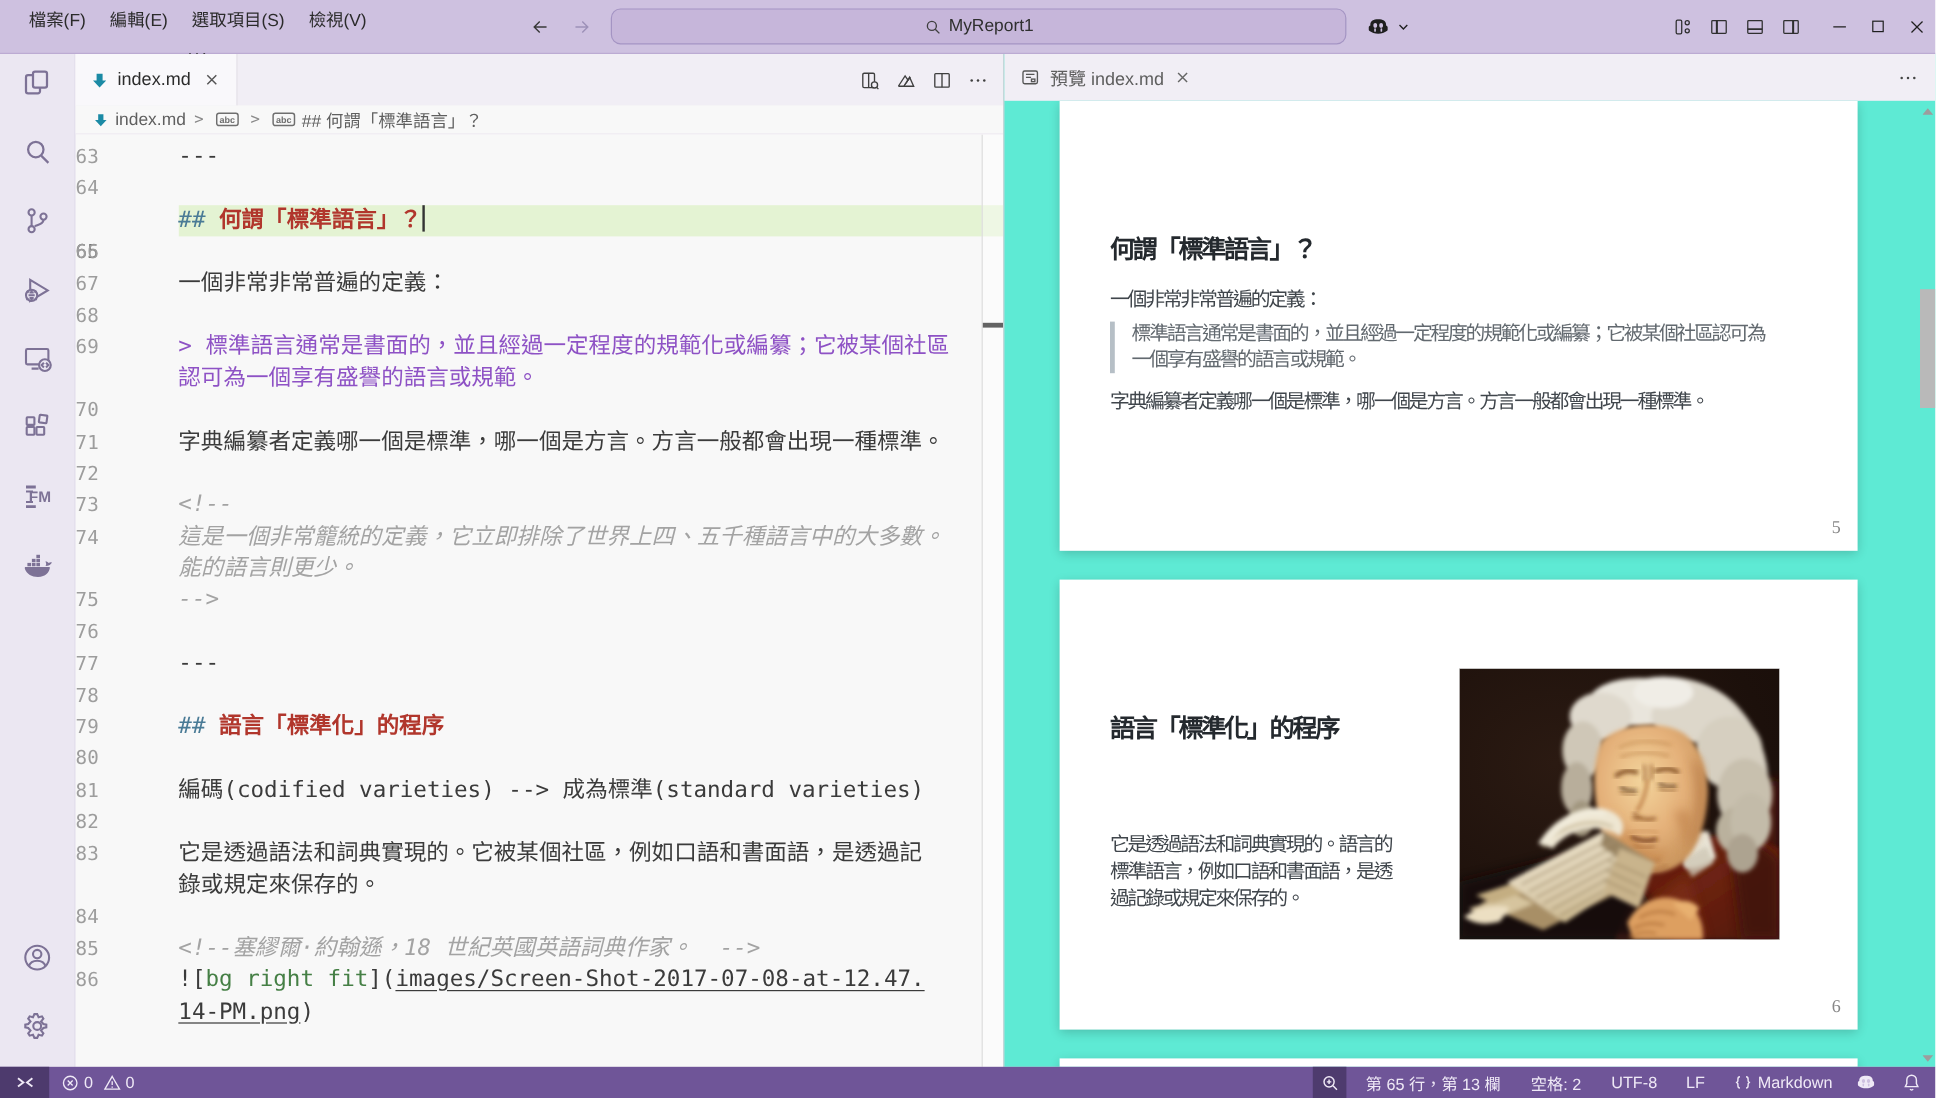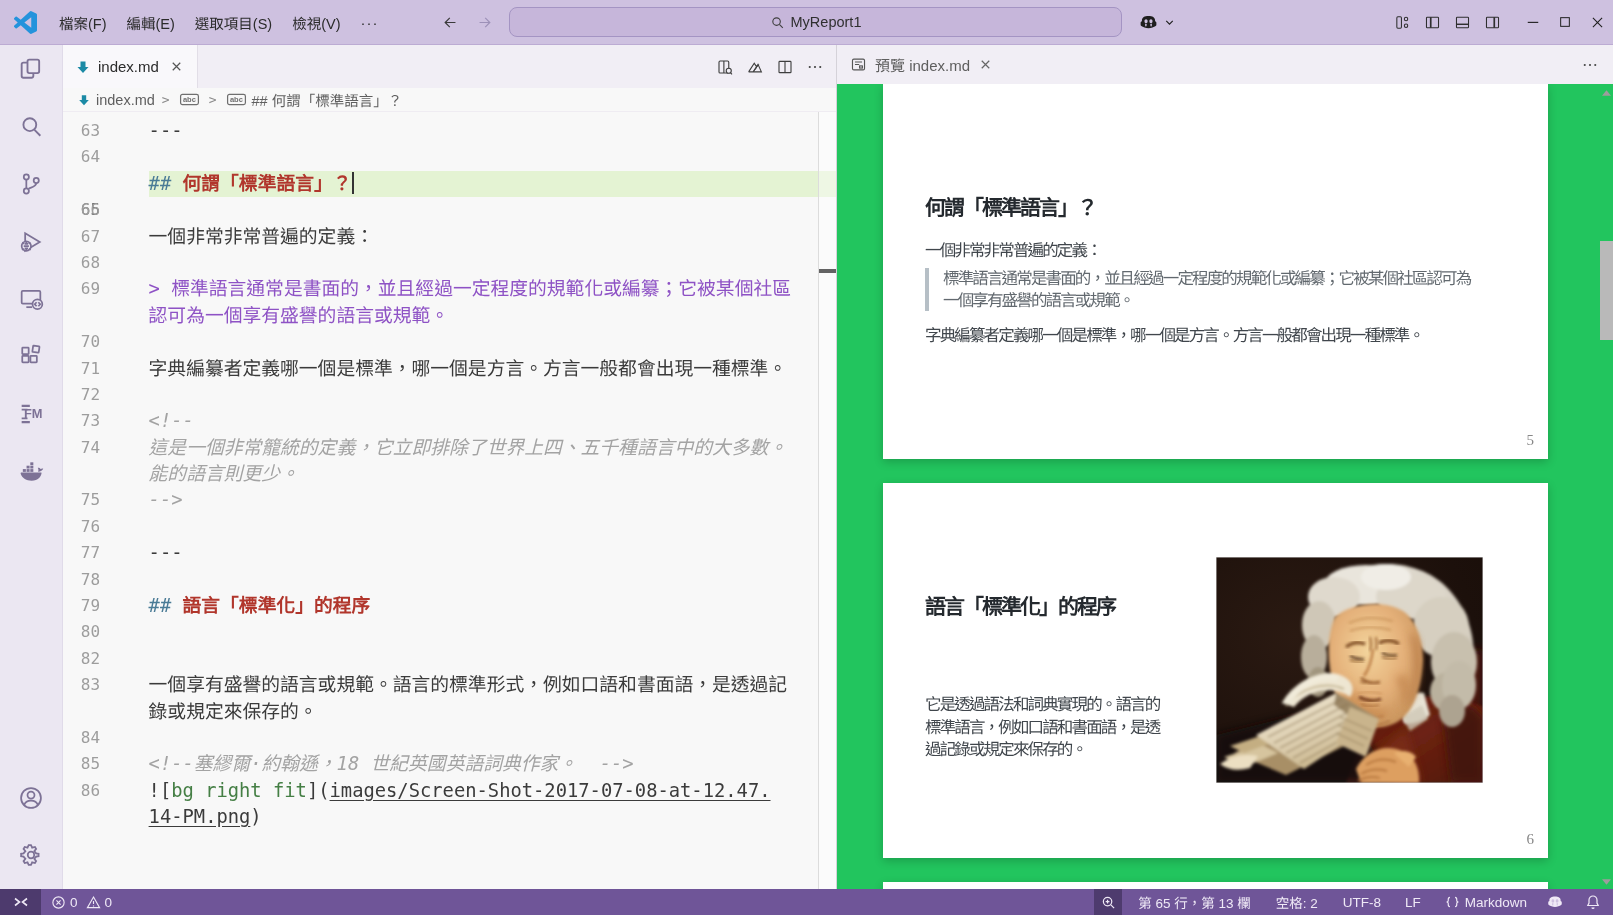--- a/index.html
+++ b/index.html
@@ -2,21 +2,21 @@
 <html lang="zh-TW"><head>
 <meta charset="utf-8">
 <style>
   * { margin:0; padding:0; box-sizing:border-box; }
   html,body { width:1613px; height:915px; overflow:hidden; }
   body { font-family:"Liberation Sans", sans-serif; }
   #app { position:relative; width:1613px; height:915px; background:#f8f8f8; overflow:hidden; }
 
   
   .titlebar { position:absolute; left:0; top:0; width:1613px; height:45px; background:#cec1e0; border-bottom:1px solid #bcabd3; }
-  .tb-left { position:absolute; left:14px; top:0; height:44px; display:flex; align-items:center; }
+  .tb-left { position:absolute; left:14px; top:0; height:44px; display:flex; align-items:center;flex-direction:column; }
   .vscode-logo { width:23px; height:23px; margin-right:12px; }
   .menuitem { font-size:14.5px; color:#2b2b2b; padding:5px 10px; border-radius:6px; white-space:nowrap; }
   .menu-more { font-size:15px; color:#2b2b2b; padding:5px 10px; letter-spacing:1px; }
   .nav-arrow { position:absolute; top:0; height:44px; width:30px; display:flex; align-items:center; justify-content:center; }
   .nav-back { left:435px; color:#3a3a3a; }
   .nav-fwd { left:469px; color:#9d91b8; }
   .searchbox { position:absolute; left:509px; top:7px; width:613px; height:30px; background:#c6b6da; border:1px solid #a494c3; border-radius:8px; display:flex; align-items:center; justify-content:center; gap:6px; color:#2f2f2f; }
   .searchbox .sicon { width:15px; height:15px; }
   .searchbox .stext { font-size:14.5px; }
   .tb-copilot { position:absolute; left:1138px; top:0; height:44px; display:flex; align-items:center; gap:4px; }
@@ -45,38 +45,38 @@
   .ea-icon svg { width:18px; height:18px; }
   .breadcrumbs { position:absolute; left:0; top:43px; width:100%; height:23px; display:flex; align-items:center; padding-left:14px; background:#f8f8f8; font-size:14.5px; color:#5f5f5f; white-space:nowrap; }
   .bc-sep { color:#8a8a8a; margin:0 7px; font-family:"DejaVu Sans Mono", monospace; font-size:13px; }
   .bc-icon { margin-right:5px; display:flex; }
   .bc-abc { margin:0 2px; display:flex; }
 
   
   .editor { position:absolute; left:0; top:66px; width:100%; height:778px; overflow:hidden; border-top:1px solid #efecf2; }
   .code-rows { position:absolute; left:0; top:6px; width:100%; }
   .crow { position:relative; display:flex; height:26.4px; }
-  .crow .ln { width:55px; flex:none; text-align:center; color:#9d9d9d; font-family:"DejaVu Sans Mono", monospace; font-size:16px; line-height:26.4px; }
+  .crow .ln { width:55px; flex:none; text-align:left; color:#9d9d9d; font-family:"DejaVu Sans Mono", monospace; font-size:16px; line-height:26.4px; }
   .crow .ln.cur { color:#737373;margin-top:26px; }
   .crow .ct { margin-left:30.6px; font-family:"DejaVu Sans Mono", monospace; font-size:18.8px; line-height:26.4px; white-space:pre; }
   .crow .hl { position:absolute; left:85.6px; right:0; top:0; bottom:0; background:#e4f3d3; }
   .crow > * { position:relative; }
   .tk-tx { color:#3b3b3b; }
   .tk-hp { color:#4a7b96; }
   .tk-hd { color:#b1362c; font-weight:bold; }
   .tk-qt { color:#8e52c5; }
   .tk-cm { color:#a3a3a3; font-style:italic; }
   .tk-gr { color:#457f45; }
   .tk-lk { color:#3b3b3b; text-decoration:underline; text-underline-offset:3px; }
   .cursor { display:inline-block; width:2px; height:22px; background:#333; vertical-align:-4px; }
   .overview-ruler { position:absolute; left:755px; top:0; width:18px; height:778px; background:rgba(255,255,255,0.38); border-left:1px solid #dcdcdc; }
   .ruler-cursor { position:absolute; left:0; width:100%; top:157px; height:3.5px; background:#636363; }
 
   
-  .preview-group { position:absolute; left:836px; top:45px; width:777px; height:844px; background:#22c55e; border-left:1px solid #d5d2d9; }
+  .preview-group { position:absolute; left:836px; top:45px; width:777px; height:844px; background:#5eead4; border-left:1px solid #d5d2d9; }
   .pv-tabstrip { position:absolute; left:0; top:0; width:100%; height:39px; background:#f1eef5; display:flex; align-items:center; }
   .pv-tab { display:flex; align-items:center; padding:0 10px 0 13px; height:100%; }
   .pv-tab .tab-label { font-size:15px; color:#5e5e5e; margin:0 8px 0 8px; }
   .pv-more { margin-left:auto; margin-right:14px; color:#444; display:flex; }
   .pv-content { position:absolute; left:0; top:39px; width:100%; height:805px; overflow:hidden; }
   .slide { position:absolute; left:46px; width:665px; height:375px; background:#ffffff; box-shadow:0 3px 9px rgba(0,0,0,0.2); }
   .slide .s-title { position:absolute; left:42px; top:107px; font-size:21px; letter-spacing:-2px; font-weight:bold; color:#24292e; }
   .slide .s-p { position:absolute; left:42px; font-size:16.5px; letter-spacing:-1.85px; color:#40464c; line-height:22.5px; }
   .slide .s-quote { position:absolute; left:42px; border-left:4px solid #b6bfc6; padding-left:14px; font-size:16.5px; letter-spacing:-1.85px; color:#62696f; line-height:21.5px; }
   .slide .s-latin { font-family:"Liberation Serif", serif; font-size:17.5px; letter-spacing:0; }
@@ -531,26 +531,30 @@
           </div>
           <div class="crow">
             <div class="ln">79</div>
             <div class="ct"><span class="tk-hp">##</span><span class="tk-tx"> </span><span class="tk-hd">語言「標準化」的程序</span></div>
           </div>
           <div class="crow">
             <div class="ln">80</div>
             <div class="ct"></div>
           </div>
           <div class="crow">
+            <div class="ln">81</div>
+            <div class="ct"><span class="tk-tx">編碼(codified varieties) --&gt; 成為標準(standard varieties)</span></div>
+          </div>
+          <div class="crow">
             <div class="ln">82</div>
             <div class="ct"></div>
           </div>
           <div class="crow">
             <div class="ln">83</div>
-            <div class="ct"><span class="tk-tx">一個享有盛譽的語言或規範。語言的標準形式，例如口語和書面語，是透過記</span></div>
+            <div class="ct"><span class="tk-tx">它是透過語法和詞典實現的。它被某個社區，例如口語和書面語，是透過記</span></div>
           </div>
           <div class="crow">
             <div class="ln"></div>
             <div class="ct"><span class="tk-tx">錄或規定來保存的。</span></div>
           </div>
           <div class="crow">
             <div class="ln">84</div>
             <div class="ct"></div>
           </div>
           <div class="crow">

